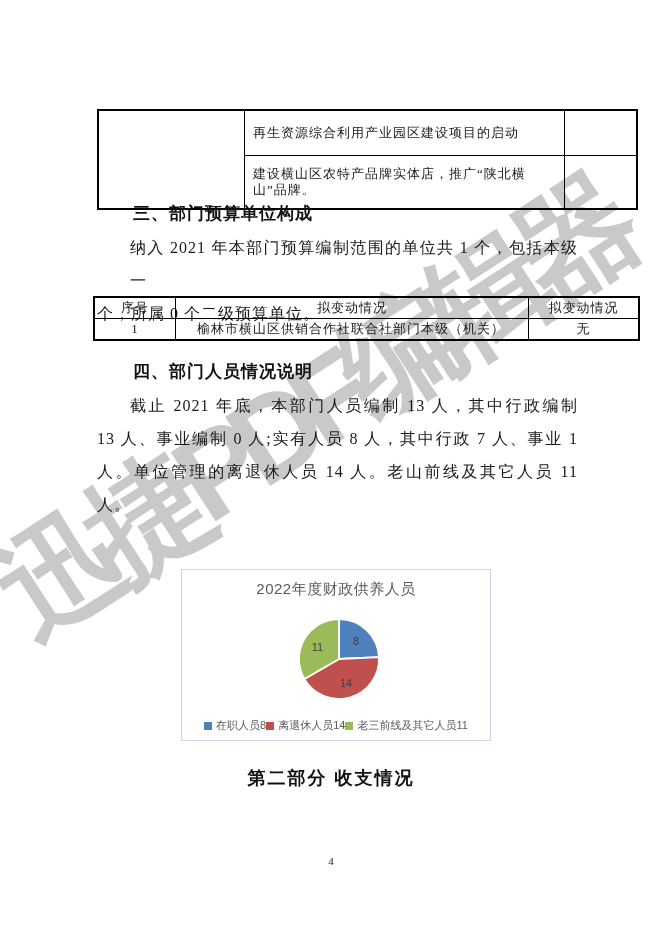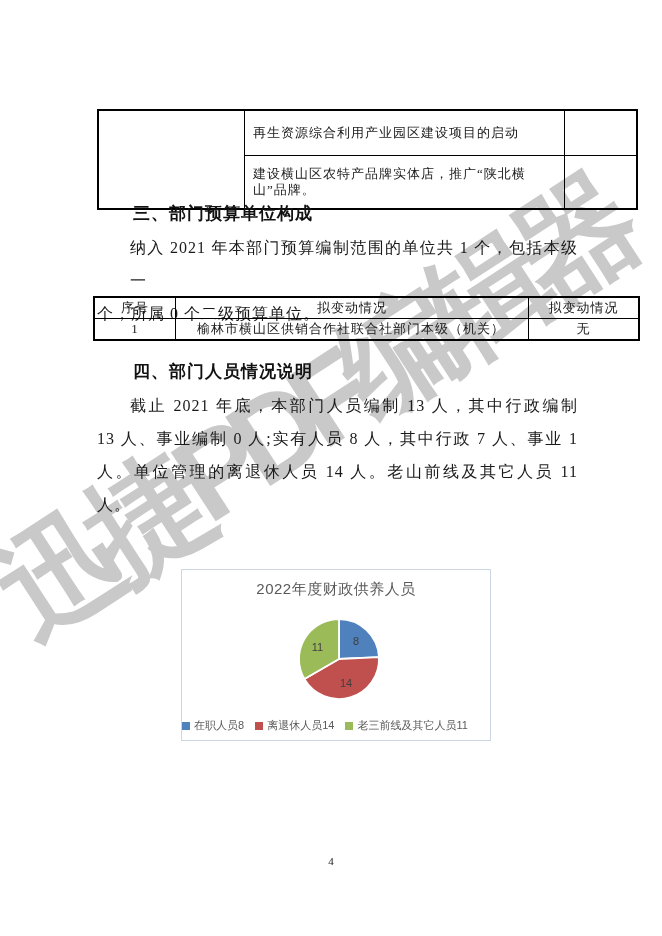--- a/index.html
+++ b/index.html
@@ -96,21 +96,21 @@
     margin-top:16px;
   }
   .chart-title{
     position:absolute;top:10px;left:0;width:100%;
     text-align:center;
     font-size:15px;color:#595959;letter-spacing:0.5px;
   }
   .chart svg{position:absolute;left:0;top:0;}
   .legend{
     position:absolute;bottom:7px;left:0;width:100%;
-    display:flex;align-items:center;gap:11px;
+    display:flex;justify-content:center;align-items:center;
     font-size:11px;color:#595959;
   }
   .legend-item{display:flex;align-items:center;gap:4px;white-space:nowrap;}
   .legend-swatch{width:8px;height:8px;display:inline-block;}
 
   .part2{
     position:absolute;top:766px;left:0;width:100%;
     text-align:center;
     font-family:"Liberation Sans","DejaVu Sans",sans-serif;
     font-weight:bold;font-size:18px;letter-spacing:2px;
@@ -194,17 +194,18 @@
             <span class="legend-swatch" style="background: rgb(192, 80, 77);"></span>
             <span>离退休人员14</span>
           </span>
           <span class="legend-item">
             <span class="legend-swatch" style="background: rgb(155, 187, 89);"></span>
             <span>老三前线及其它人员11</span>
           </span>
         </div>
     </div>
 
+    <div class="part2">第二部分  收支情况</div>
 
     <div class="pageno">4</div>
 
   </div>
 </div>
 
 </body></html>

